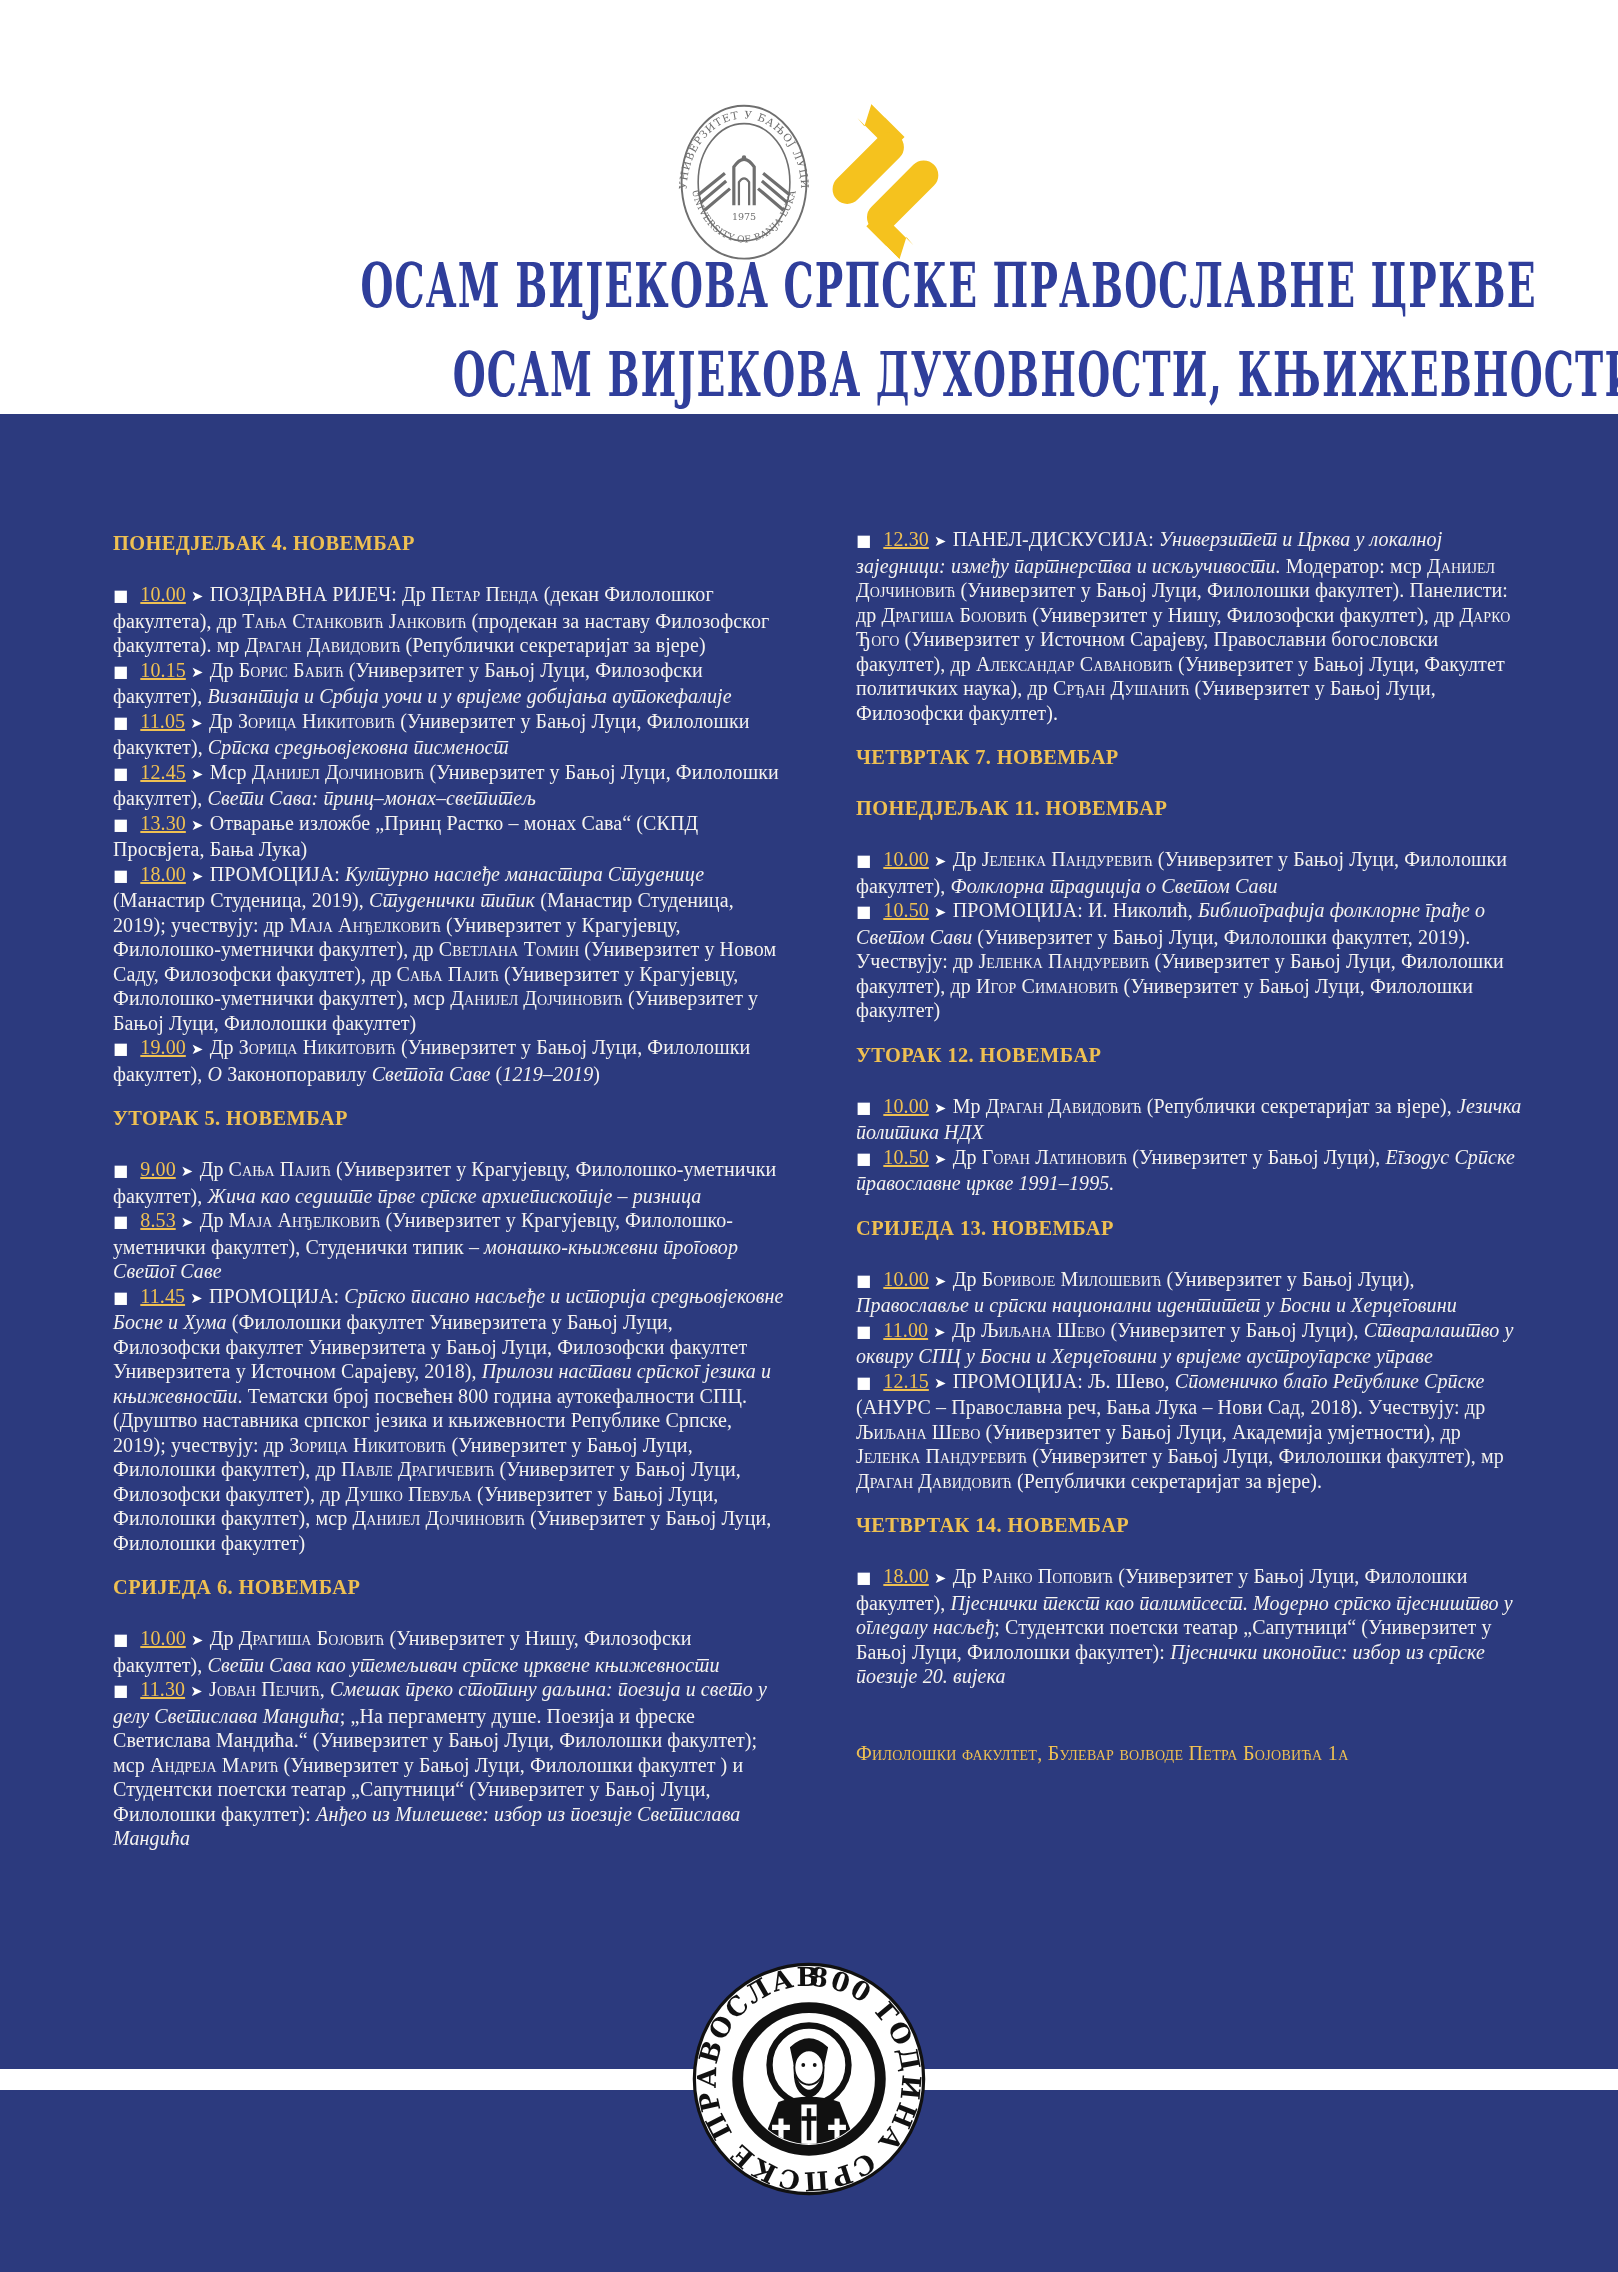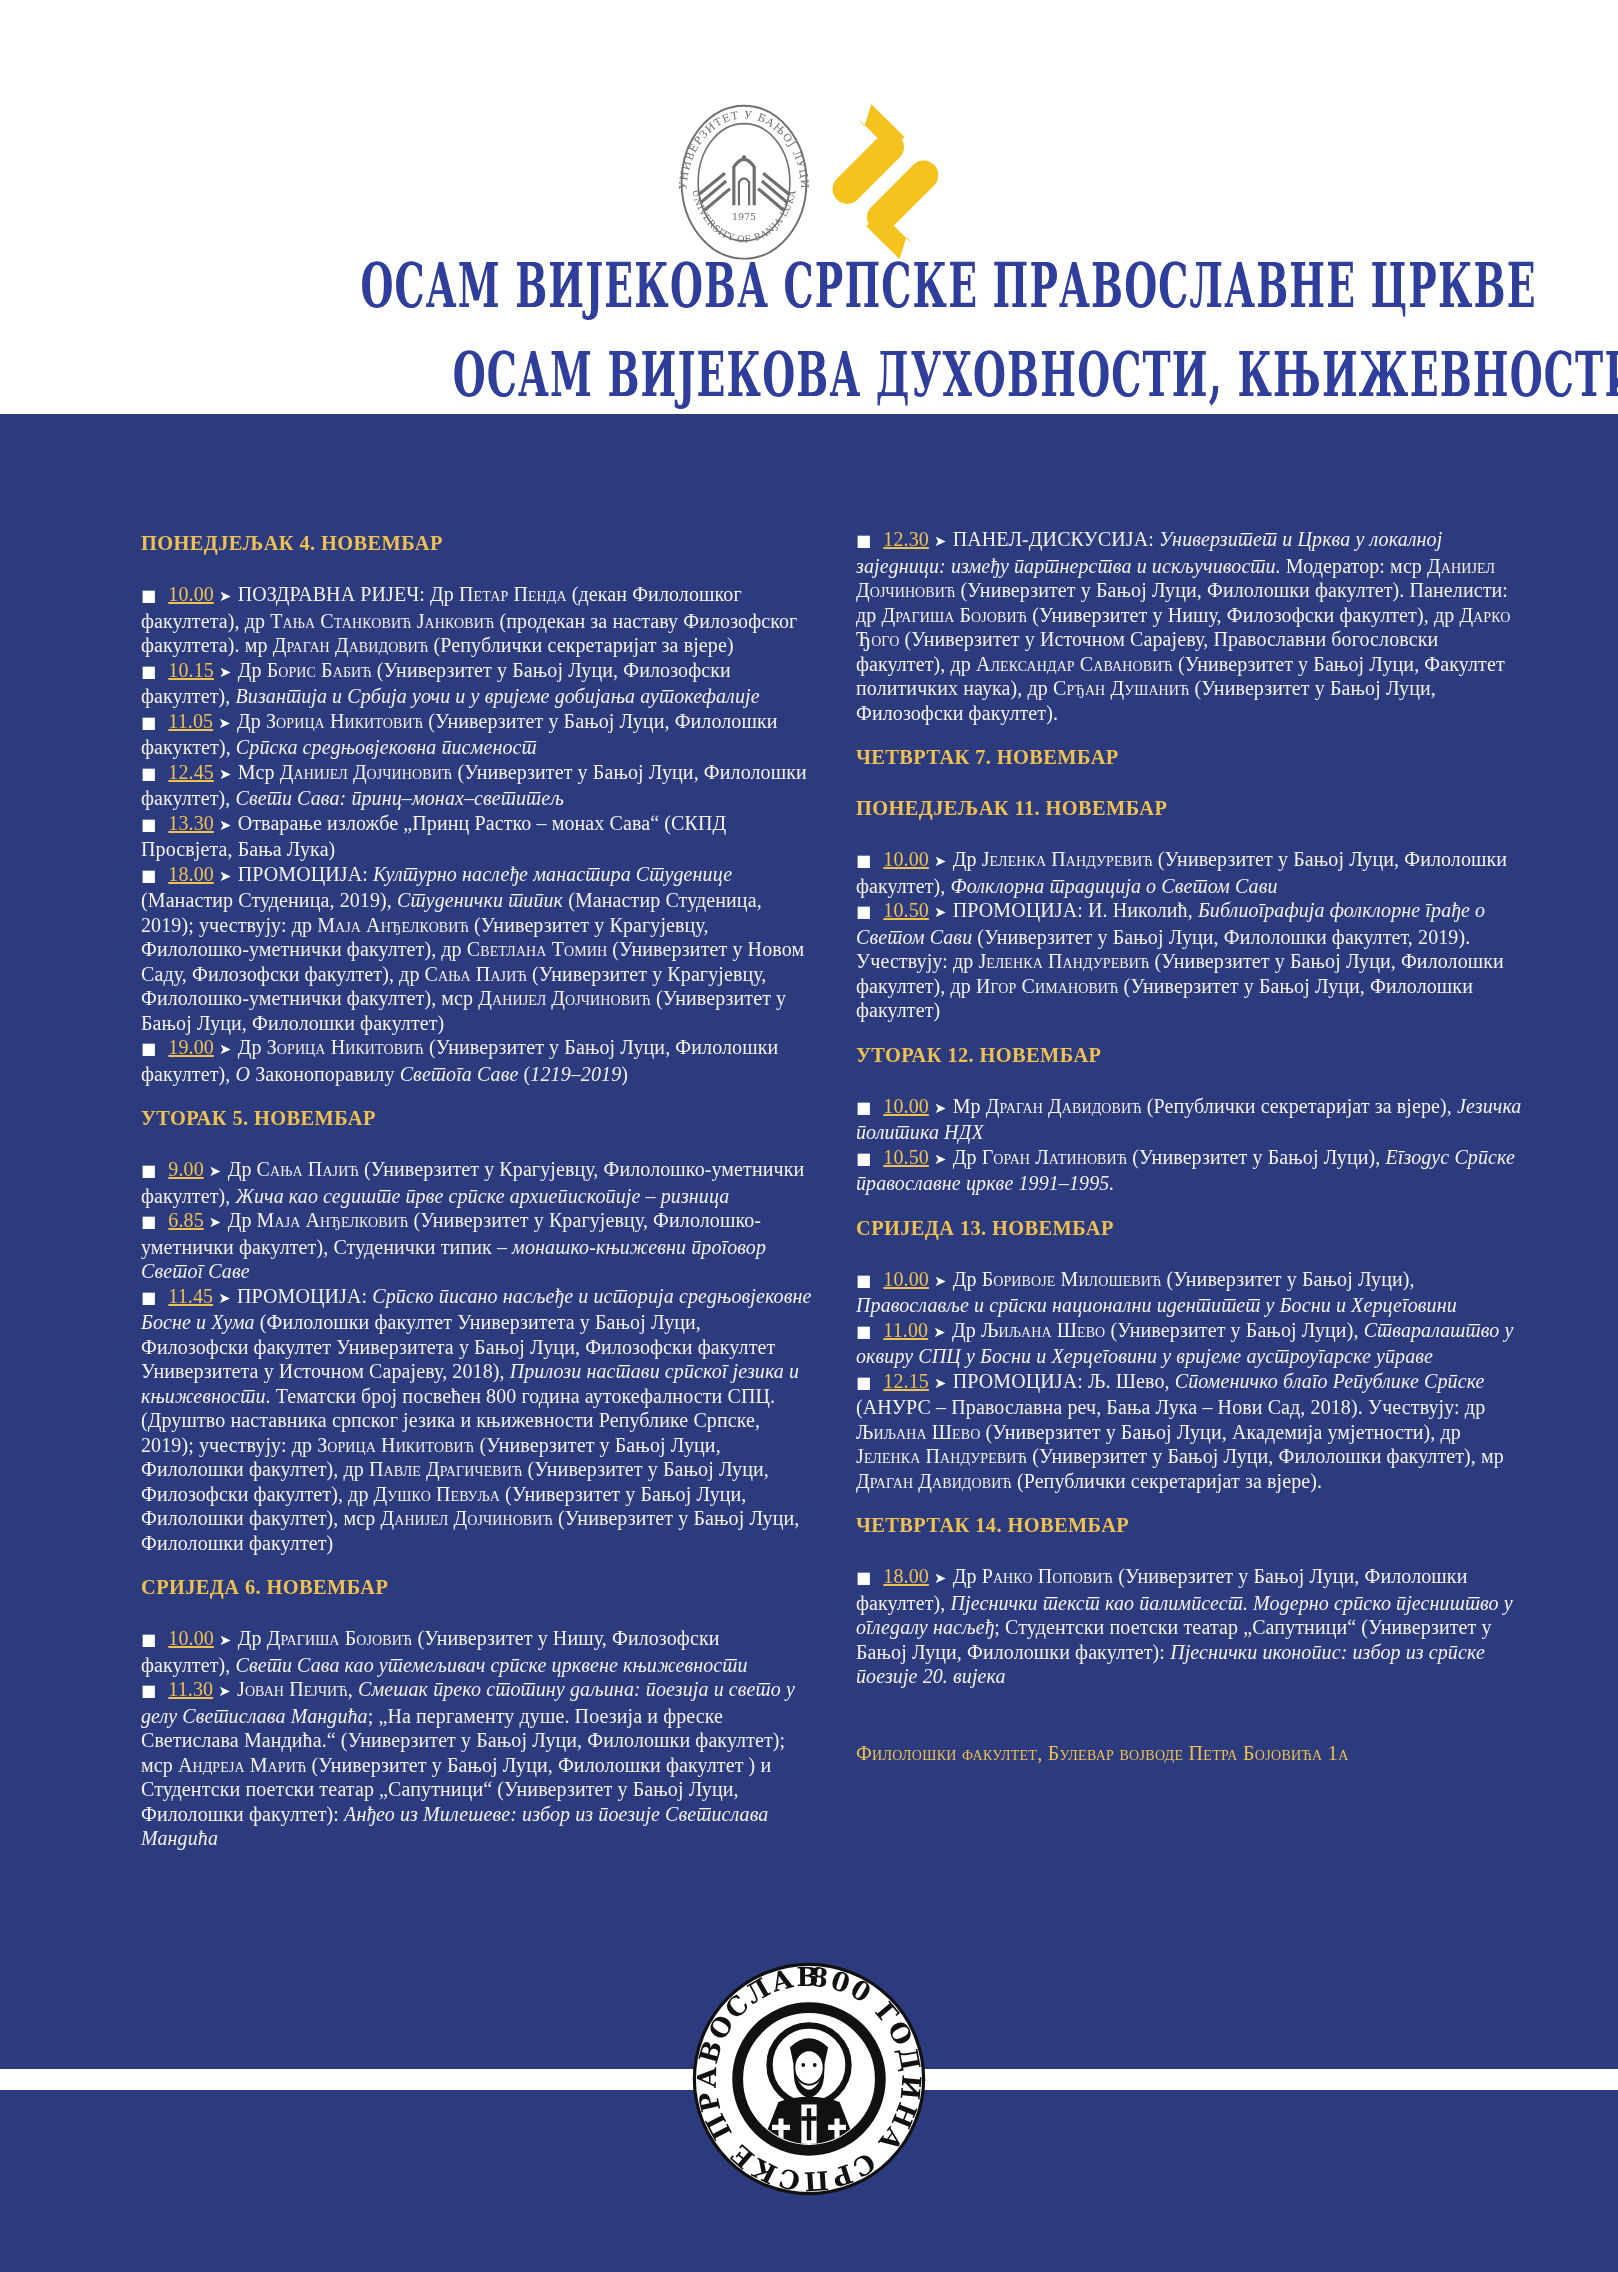--- a/index.html
+++ b/index.html
@@ -18,21 +18,21 @@
     font-family:"DejaVu Serif", serif; font-weight:bold;
     font-size:61px; line-height:64px; letter-spacing:1.9px;
     transform:scaleX(0.62); transform-origin:50% 50%;
   }
   .title-1 { top:254px; }
   .title-2 { top:343px; }
 
   
   .column { position:absolute; top:414px; width:672px; color:#f5f3ef;
             font-size:20px; line-height:24.5px; letter-spacing:0.1px; }
-  .col-left  { left:141px;  padding-top:117px; }
+  .col-left  { left:113px;  padding-top:117px; }
   .col-right { left:856px; padding-top:113px; }
   .section + .section { margin-top:20px; }
   .day-header { font-size:20.4px; font-weight:bold; color:#efc052;
                 letter-spacing:0.4px; margin:0 0 25.5px 0; line-height:25.5px; }
   .event { margin:0; }
   .bullet { color:#ffffff; font-size:16px; margin-right:7px; font-family:"DejaVu Sans", sans-serif; }
   .time { color:#efc052;text-decoration:underline; }
   .arrow { color:#ffffff; font-size:14.7px; margin:0 6.4px 0 5.1px; font-family:"DejaVu Sans", sans-serif; }
   .sc { font-variant-caps:small-caps; }
   i { font-style:italic; }
@@ -100,21 +100,21 @@
         <p class="event"><span class="bullet">■</span> <span class="time">10.15</span><span class="arrow">➤</span><span>Др <span class="sc">Борис Бабић</span> (Универзитет у Бањој Луци, Филозофски факултет), <i>Византија и Србија уочи и у вријеме добијања аутокефалије</i></span></p>
         <p class="event"><span class="bullet">■</span> <span class="time">11.05</span><span class="arrow">➤</span><span>Др <span class="sc">Зорица Никитовић</span> (Универзитет у Бањој Луци, Филолошки факуктет), <i>Српска средњовјековна писменост</i></span></p>
         <p class="event"><span class="bullet">■</span> <span class="time">12.45</span><span class="arrow">➤</span><span>Мср <span class="sc">Данијел Дојчиновић</span> (Универзитет у Бањој Луци, Филолошки факултет), <i>Свети Сава: принц–монах–светитељ</i></span></p>
         <p class="event"><span class="bullet">■</span> <span class="time">13.30</span><span class="arrow">➤</span><span>Отварање изложбе „Принц Растко – монах Сава“ (СКПД Просвјета, Бања Лука)</span></p>
         <p class="event"><span class="bullet">■</span> <span class="time">18.00</span><span class="arrow">➤</span><span>ПРОМОЦИЈА: <i>Културно наслеђе манастира Студенице</i> (Манастир Студеница, 2019), <i>Студенички типик</i> (Манастир Студеница, 2019); учествују: др <span class="sc">Маја Анђелковић</span> (Универзитет у Крагујевцу, Филолошко-уметнички факултет), др <span class="sc">Светлана Томин</span> (Универзитет у Новом Саду, Филозофски факултет), др <span class="sc">Сања Пајић</span> (Универзитет у Крагујевцу, Филолошко-уметнички факултет), мср <span class="sc">Данијел Дојчиновић</span> (Универзитет у Бањој Луци, Филолошки факултет)</span></p>
         <p class="event"><span class="bullet">■</span> <span class="time">19.00</span><span class="arrow">➤</span><span>Др <span class="sc">Зорица Никитовић</span> (Универзитет у Бањој Луци, Филолошки факултет), <i>О</i> Законопоравилу <i>Светога Саве</i> (<i>1219–2019</i>)</span></p>
       </div>
       <div class="section">
         <h3 class="day-header">УТОРАК 5. НОВЕМБАР</h3>
         <p class="event"><span class="bullet">■</span> <span class="time">9.00</span><span class="arrow">➤</span><span>Др <span class="sc">Сања Пајић</span> (Универзитет у Крагујевцу, Филолошко-уметнички факултет), <i>Жича као седиште прве српске архиепископије – ризница</i></span></p>
-        <p class="event"><span class="bullet">■</span> <span class="time">6.85</span><span class="arrow">➤</span><span>Др <span class="sc">Маја Анђелковић</span> (Универзитет у Крагујевцу, Филолошко-уметнички факултет), Студенички типик – <i>монашко-књижевни проговор Светог Саве</i></span></p>
+        <p class="event"><span class="bullet">■</span> <span class="time">8.53</span><span class="arrow">➤</span><span>Др <span class="sc">Маја Анђелковић</span> (Универзитет у Крагујевцу, Филолошко-уметнички факултет), Студенички типик – <i>монашко-књижевни проговор Светог Саве</i></span></p>
         <p class="event"><span class="bullet">■</span> <span class="time">11.45</span><span class="arrow">➤</span><span>ПРОМОЦИЈА: <i>Српско писано насљеђе и историја средњовјековне Босне и Хума</i> (Филолошки факултет Универзитета у Бањој Луци, Филозофски факултет Универзитета у Бањој Луци, Филозофски факултет Универзитета у Источном Сарајеву, 2018), <i>Прилози настави српског језика и књижевности</i>. Тематски број посвећен 800 година аутокефалности СПЦ. (Друштво наставника српског језика и књижевности Републике Српске, 2019); учествују: др <span class="sc">Зорица Никитовић</span> (Универзитет у Бањој Луци, Филолошки факултет), др <span class="sc">Павле Драгичевић</span> (Универзитет у Бањој Луци, Филозофски факултет), др <span class="sc">Душко Певуља</span> (Универзитет у Бањој Луци, Филолошки факултет), мср <span class="sc">Данијел Дојчиновић</span> (Универзитет у Бањој Луци, Филолошки факултет)</span></p>
       </div>
       <div class="section">
         <h3 class="day-header">СРИЈЕДА 6. НОВЕМБАР</h3>
         <p class="event"><span class="bullet">■</span> <span class="time">10.00</span><span class="arrow">➤</span><span>Др <span class="sc">Драгиша Бојовић</span> (Универзитет у Нишу, Филозофски факултет), <i>Свети Сава као утемељивач српске црквене књижевности</i></span></p>
         <p class="event"><span class="bullet">■</span> <span class="time">11.30</span><span class="arrow">➤</span><span><span class="sc">Јован Пејчић</span>, <i>Смешак преко стотину даљина: поезија и свето у делу Светислава Мандића</i>; „На пергаменту душе. Поезија и фреске Светислава Мандића.“ (Универзитет у Бањој Луци, Филолошки факултет); мср <span class="sc">Андреја Марић</span> (Универзитет у Бањој Луци, Филолошки факултет ) и Студентски поетски театар „Сапутници“ (Универзитет у Бањој Луци, Филолошки факултет): <i>Анђео из Милешеве: избор из поезије Светислава Мандића</i></span></p>
       </div>
     </div>
   <div class="column col-right" id="col-1">
       <div class="section">

